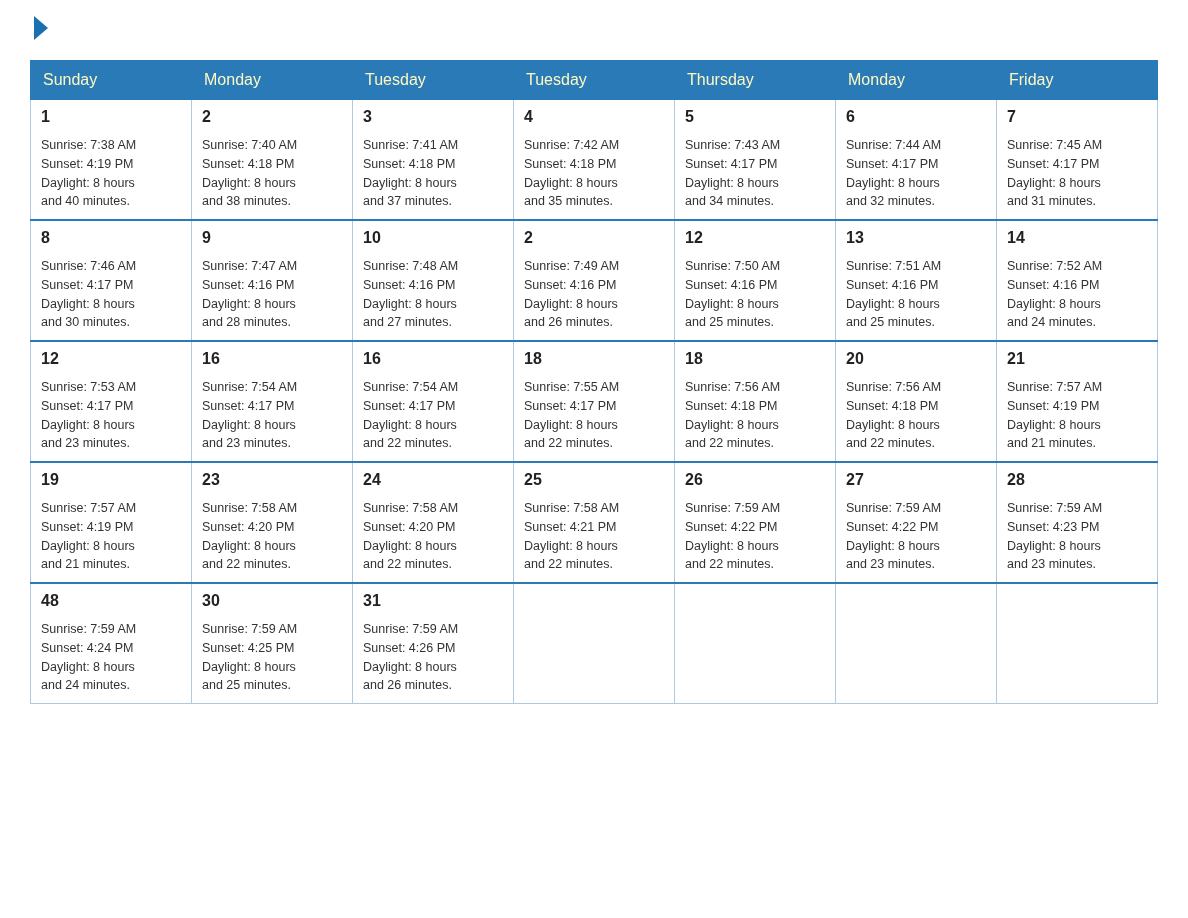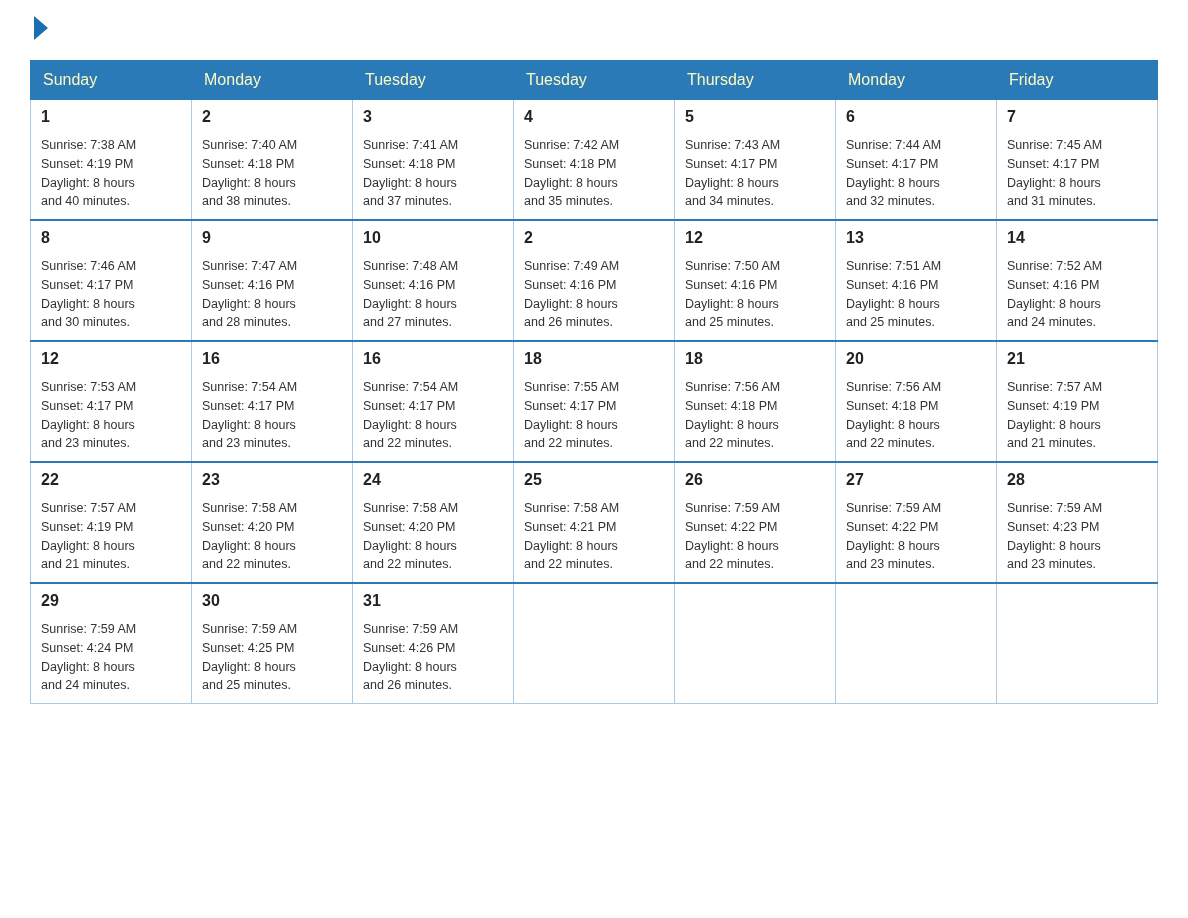--- a/index.html
+++ b/index.html
@@ -218,21 +218,21 @@
         <span class="day-number">20</span>
         <div class="day-info">Sunrise: 7:56 AM<br>Sunset: 4:18 PM<br>Daylight: 8 hours<br>and 22 minutes.</div>
       </td>
         <td>
         <span class="day-number">21</span>
         <div class="day-info">Sunrise: 7:57 AM<br>Sunset: 4:19 PM<br>Daylight: 8 hours<br>and 21 minutes.</div>
       </td>
       </tr>
       <tr class="row-divider">
         <td>
-        <span class="day-number">22</span>
+        <span class="day-number">19</span>
         <div class="day-info">Sunrise: 7:57 AM<br>Sunset: 4:19 PM<br>Daylight: 8 hours<br>and 21 minutes.</div>
       </td>
         <td>
         <span class="day-number">23</span>
         <div class="day-info">Sunrise: 7:58 AM<br>Sunset: 4:20 PM<br>Daylight: 8 hours<br>and 22 minutes.</div>
       </td>
         <td>
         <span class="day-number">24</span>
         <div class="day-info">Sunrise: 7:58 AM<br>Sunset: 4:20 PM<br>Daylight: 8 hours<br>and 22 minutes.</div>
       </td>
@@ -248,21 +248,21 @@
         <span class="day-number">27</span>
         <div class="day-info">Sunrise: 7:59 AM<br>Sunset: 4:22 PM<br>Daylight: 8 hours<br>and 23 minutes.</div>
       </td>
         <td>
         <span class="day-number">28</span>
         <div class="day-info">Sunrise: 7:59 AM<br>Sunset: 4:23 PM<br>Daylight: 8 hours<br>and 23 minutes.</div>
       </td>
       </tr>
       <tr class="row-divider">
         <td>
-        <span class="day-number">29</span>
+        <span class="day-number">48</span>
         <div class="day-info">Sunrise: 7:59 AM<br>Sunset: 4:24 PM<br>Daylight: 8 hours<br>and 24 minutes.</div>
       </td>
         <td>
         <span class="day-number">30</span>
         <div class="day-info">Sunrise: 7:59 AM<br>Sunset: 4:25 PM<br>Daylight: 8 hours<br>and 25 minutes.</div>
       </td>
         <td>
         <span class="day-number">31</span>
         <div class="day-info">Sunrise: 7:59 AM<br>Sunset: 4:26 PM<br>Daylight: 8 hours<br>and 26 minutes.</div>
       </td>

